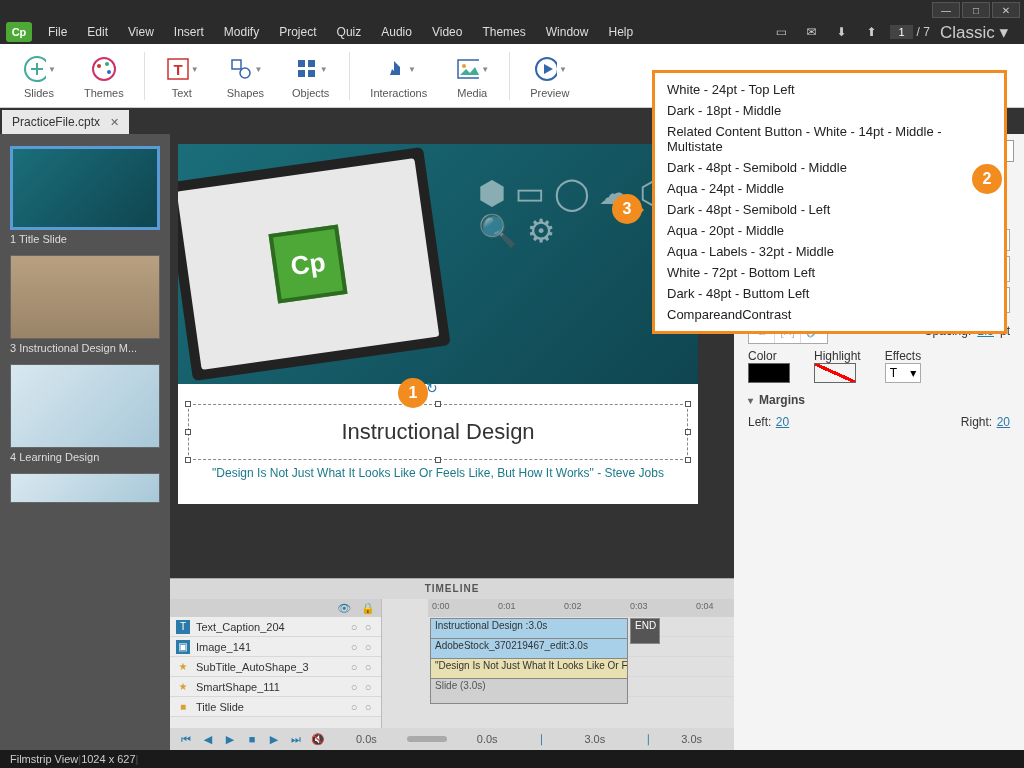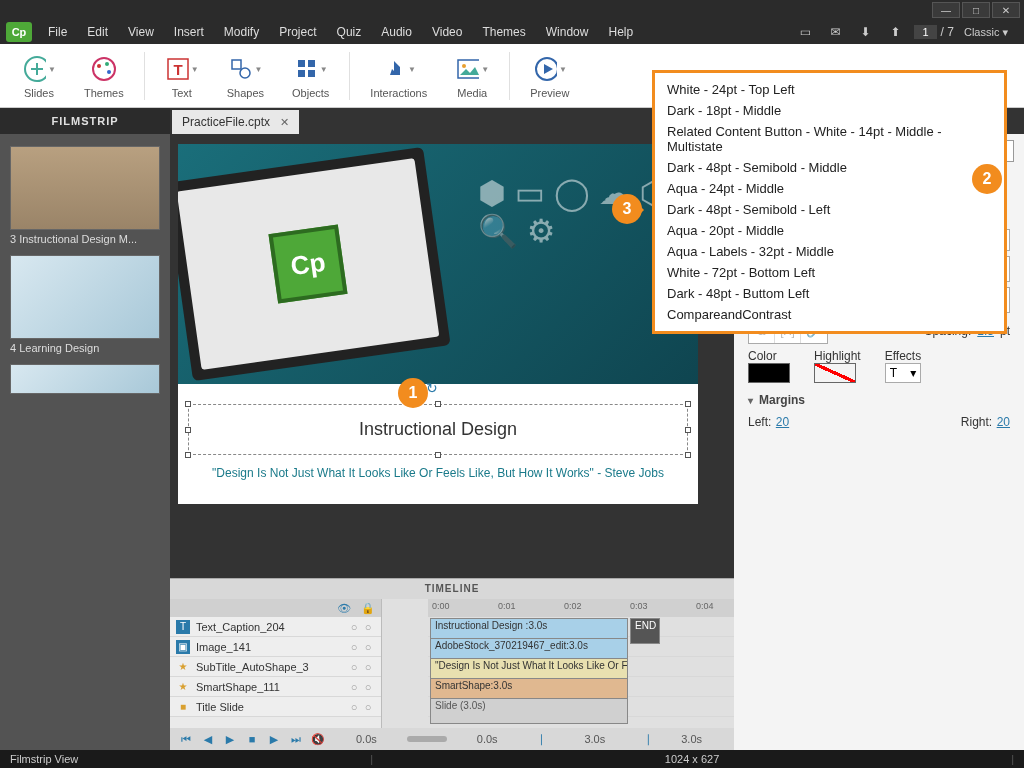--- a/index.html
+++ b/index.html
@@ -10,21 +10,21 @@
 .titlebar .win-btn { width: 28px; height: 16px; display: flex; align-items: center; justify-content: center; color: #ccc; font-size: 10px; border: 1px solid #555; margin-left: 2px; background: #3a3a3a; }
 
 
 .menubar { height: 24px; background: #2b2b2b; display: flex; align-items: center; padding: 0 6px; color: #ddd; font-size: 12px; gap: 0; }
 .menubar .logo { width: 26px; height: 20px; background: #4ea838; border-radius: 3px; color: #fff; font-size: 11px; font-weight: bold; display: flex; align-items: center; justify-content: center; margin-right: 6px; }
 .menubar .menu-item { padding: 3px 10px; cursor: pointer; }
 .menubar .spacer { flex: 1; }
 .menubar .meta-icon { width: 18px; height: 16px; margin: 0 6px; color: #ccc; display: flex; align-items: center; justify-content: center; }
 .menubar .page-box { background: #444; color: #fff; padding: 1px 8px; font-size: 11px; margin: 0 4px; }
 .menubar .page-total { color: #ccc; font-size: 12px; margin-right: 10px; }
-.menubar .workspace { color: #ccc; font-size: 11px; margin-right: 10px; }
+.menubar .workspace { color: #ccc; font-size: 17px; margin-right: 10px; }
 
 
 .ribbon { height: 64px; background: #fff; display: flex; align-items: center; padding: 2px 8px; border-bottom: 1px solid #ccc; }
 .ribbon-item { display: flex; flex-direction: column; align-items: center; justify-content: center; height: 60px; padding: 0 14px; cursor: pointer; }
 .ribbon-item .icon-slot { width: 34px; height: 34px; display: flex; align-items: center; justify-content: center; }
 .ribbon-item .label { font-size: 11px; color: #555; margin-top: 1px; }
 .ribbon-item.disabled .label { color: #bbb; }
 .ribbon-sep { width: 1px; height: 48px; background: #e0e0e0; margin: 0 6px; }
 .drop-caret { font-size: 8px; color: #888; margin-left: 2px; }
 .ribbon-item .with-caret { display: flex; align-items: center; }
@@ -54,21 +54,21 @@
 .hero { width: 100%; height: 240px; background: linear-gradient(135deg,#1a6e7a 0%,#0f4550 100%); position: relative; overflow: hidden; }
 .hero-tablet { position: absolute; left: 0; top: 20px; width: 260px; height: 200px; background: #222; border-radius: 6px; transform: rotate(-8deg); }
 .hero-tablet-screen { position: absolute; inset: 10px; background: #e8e8e8; border-radius: 3px; display:flex; align-items:center; justify-content:center;}
 .cp-badge { width: 70px; height: 70px; background: #4ea838; border: 4px solid #2d6b20; display:flex;align-items:center;justify-content:center;color:#fff;font-size:26px;font-weight:bold;}
 .hero-icons { position: absolute; right: 10px; top: 30px; display: flex; gap: 20px; color: rgba(255,255,255,0.5); font-size: 32px; flex-wrap:wrap; width:210px;}
 .text-caption { position: absolute; left: 10px; top: 260px; width: 500px; border: 1px dashed #888; padding: 14px 10px; text-align: center; }
 .text-caption .handle { position:absolute; width:6px; height:6px; background:#fff; border:1px solid #555;}
 .text-caption .h-nw{top:-4px;left:-4px}.text-caption .h-n{top:-4px;left:50%;margin-left:-3px}.text-caption .h-ne{top:-4px;right:-4px}
 .text-caption .h-w{top:50%;left:-4px;margin-top:-3px}.text-caption .h-e{top:50%;right:-4px;margin-top:-3px}
 .text-caption .h-sw{bottom:-4px;left:-4px}.text-caption .h-s{bottom:-4px;left:50%;margin-left:-3px}.text-caption .h-se{bottom:-4px;right:-4px}
-.caption-title { font-size: 18px; color: #333; }
+.caption-title { font-size: 22px; color: #333; }
 .subtitle { position: absolute; left: 10px; top: 322px; width: 500px; text-align: center; font-size: 12px; color: #1a7a8a; font-style: normal; }
 
 
 .timeline-panel { height: 172px; background: #eaeaea; border-top: 1px solid #aaa; display: flex; flex-direction: column; }
 .timeline-header { height: 20px; background: #d8d8d8; text-align: center; font-size: 10px; font-weight: bold; color: #555; line-height: 20px; letter-spacing: 1px; }
 .timeline-body { flex: 1; display: flex; overflow: hidden; }
 .timeline-tracks { width: 212px; background: #eaeaea; border-right: 1px solid #bbb; }
 .track-header { height: 18px; background: #d0d0d0; display: flex; align-items: center; justify-content: flex-end; padding: 0 6px; gap: 10px; font-size: 11px; color: #2a7aaa;}
 .track-row { height: 20px; display: flex; align-items: center; padding: 0 6px; border-bottom: 1px solid #d8d8d8; font-size: 11px; color: #333; background: #eee;}
 .track-row .track-icon { width: 14px; height: 14px; margin-right: 6px; display:inline-flex;align-items:center;justify-content:center;font-size:10px;}
@@ -111,21 +111,21 @@
 .prop-subhead { font-size:12px; font-weight:bold; color:#444; margin:10px 0 4px; display:flex; align-items:center; gap:6px;}
 .prop-subhead .caret{font-size:10px;color:#666;}
 
 
 .callout { position:absolute; width:30px; height:30px; border-radius:50%; background:#f28c1e; color:#fff; font-size:16px; font-weight:bold; display:flex;align-items:center;justify-content:center; z-index:40;}
 .callout.drop::after{content:"";position:absolute;right:-10px;top:8px;border:8px solid transparent;border-left-color:#f28c1e;}
 .style-list-overlay { position:absolute; left:652px; top:70px; width:355px; background:#fff; border:3px solid #f28c1e; z-index:30; padding:6px 0;}
 .style-list-overlay .opt { padding:3px 12px; font-size:13px; color:#222;}
 
 
-.statusbar { position:absolute; bottom:0; left:0; right:0; height:18px; background:#1a1a1a; color:#ccc; font-size:11px; display:flex; align-items:center; justify-content:space-between; padding:0 10px; }
+.statusbar { position:absolute; bottom:0; left:0; right:0; height:18px; background:#1a1a1a; color:#ccc; font-size:11px; display:flex; align-items:center; justify-content:flex-start; padding:0 10px; }
 .statusbar .sep{color:#555;}
 
 
 ::-webkit-scrollbar{width:14px;height:14px;background:#ccc;}
 ::-webkit-scrollbar-thumb{background:#888;}
 </style>
 </head>
 <body>
 
 <div class="titlebar">
@@ -242,30 +242,33 @@
           <circle cx="14" cy="14" r="11" fill="none" stroke="#36a" stroke-width="2"></circle>
           <path d="M11 9 L20 14 L11 19 Z" fill="#36a"></path>
         </svg>
         <span class="drop-caret">▼</span>
       </div>
     <div class="label">Preview</div>
   </div>
 </div>
 
 <div class="tabstrip">
-  <div class="filmstrip-tab">FILMSTRIP</div>
   <div class="file-tab">
     <span>PracticeFile.cptx</span>
     <span class="close">✕</span>
   </div>
 </div>
 
 <div class="main">
 
   <div class="filmstrip">
+    <div class="thumb-item">
+      <div class="thumb active"></div>
+      <div class="thumb-label">1 Title Slide</div>
+    </div>
     <div class="thumb-item">
       <div class="thumb wood"></div>
       <div class="thumb-label">3 Instructional Design M...</div>
     </div>
     <div class="thumb-item">
       <div class="thumb photo"></div>
       <div class="thumb-label">4 Learning Design</div>
     </div>
     <div class="thumb-item">
       <div class="thumb photo" style="height:30px"></div>
@@ -350,23 +353,20 @@
           </div>
           <div class="clip-row">
               <div class="clip blue" style="left:2px;width:198px">Instructional Design :3.0s</div>
               <div class="clip end" style="left:202px;width:30px">END</div>
             </div>
           <div class="clip-row">
               <div class="clip blue" style="left:2px;width:198px">AdobeStock_370219467_edit:3.0s</div>
             </div>
           <div class="clip-row">
               <div class="clip yellow" style="left:2px;width:198px">"Design Is Not Just What It Looks Like Or F...</div>
-            </div>
-          <div class="clip-row">
-              <div class="clip orange" style="left:2px;width:198px">SmartShape:3.0s</div>
             </div>
           <div class="clip-row">
               <div class="clip gray" style="left:2px;width:198px">Slide (3.0s)</div>
             </div>
         </div>
       </div>
       <div class="timeline-controls">
         <span class="tc-btn">⏮</span>
         <span class="tc-btn">◀</span>
         <span class="tc-btn">▶</span>

